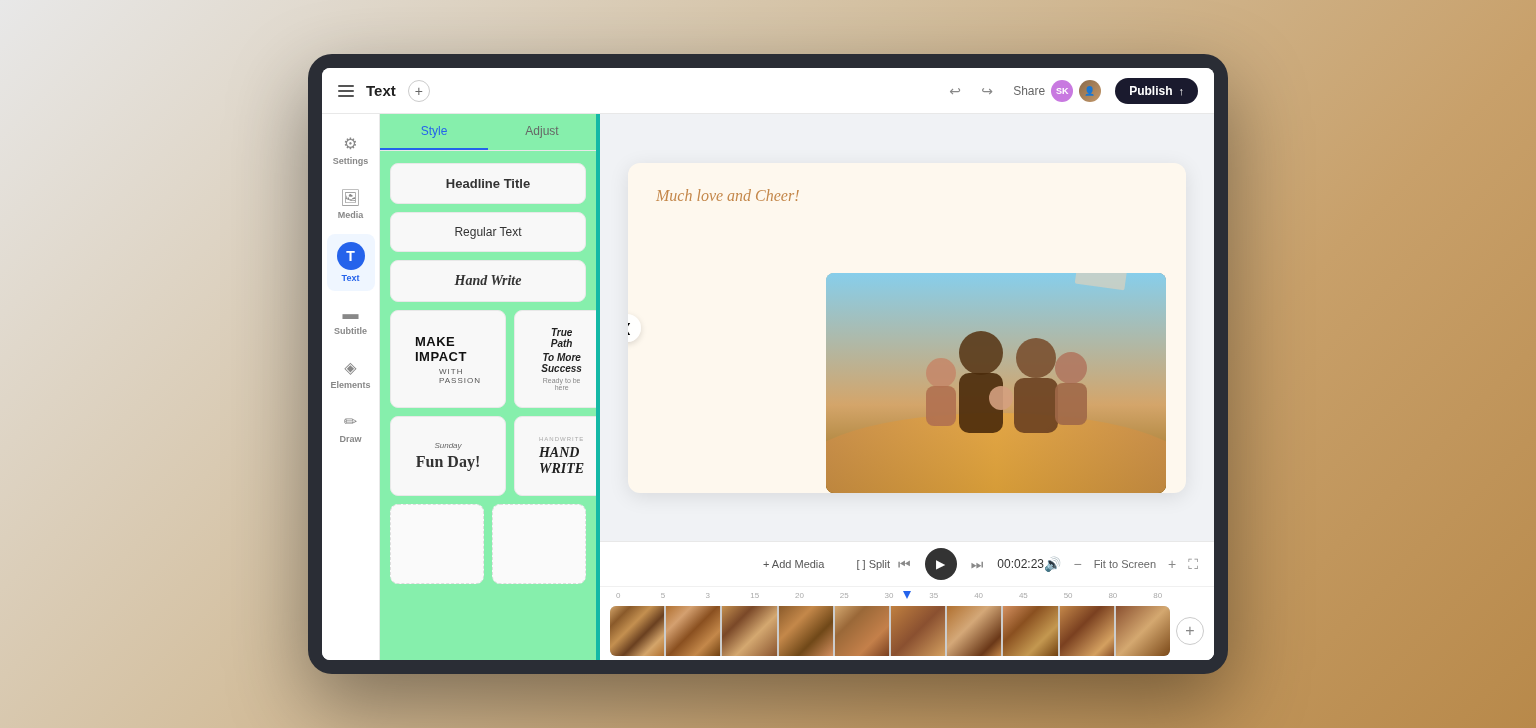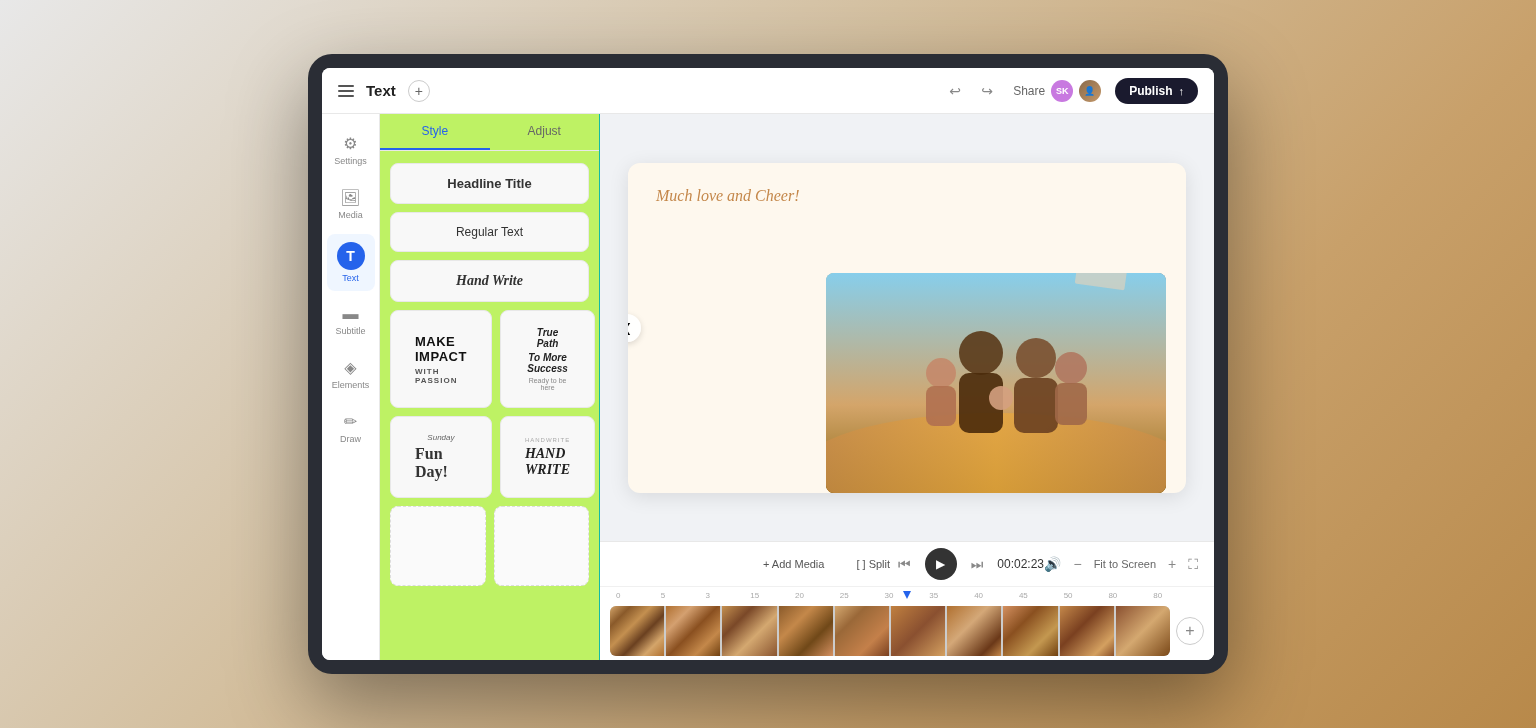--- a/index.html
+++ b/index.html
@@ -181,42 +181,43 @@
       background: #eff6ff;
     }
     .sidebar-icon {
       font-size: 16px;
       color: #888;
     }
     .sidebar-label {
       font-size: 9px;
       color: #888;
       text-align: right;
+      font-weight: bold;
     }
     .sidebar-item.active .sidebar-label {
       color: #2563eb;
     }
     .text-icon-circle {
       width: 28px;
       height: 28px;
       border-radius: 50%;
       background: #2563eb;
       display: flex;
       align-items: center;
       justify-content: center;
       color: #fff;
       font-size: 14px;
       font-weight: 700;
     }
 
     
     .text-panel {
       width: 220px;
-      background: #bef264;
-      border-right: 1px solid #14b8a6;
+      background: #86efac;
+      border-right: 4px solid #14b8a6;
       display: flex;
       flex-direction: column;
       flex-shrink: 0;
     }
     .panel-tabs {
       display: flex;
       border-bottom: 1px solid #e8e8e8;
       flex-shrink: 0;
     }
     .panel-tab {
@@ -282,24 +283,25 @@
     }
     .impact-title {
       font-size: 13px;
       font-weight: 900;
       color: #111;
       letter-spacing: 0.5px;
       text-transform: uppercase;
     }
     .impact-sub {
       font-size: 8px;
-      font-weight: 700;
+      font-weight: 400;
       color: #555;
       text-transform: uppercase;
       letter-spacing: 1px;
+      margin-left: 24px;
     }
     .true-path-title {
       font-size: 10px;
       font-weight: 700;
       color: #222;
       text-align: center;
       font-style: italic;
     }
     .true-path-sub {
       font-size: 7px;

